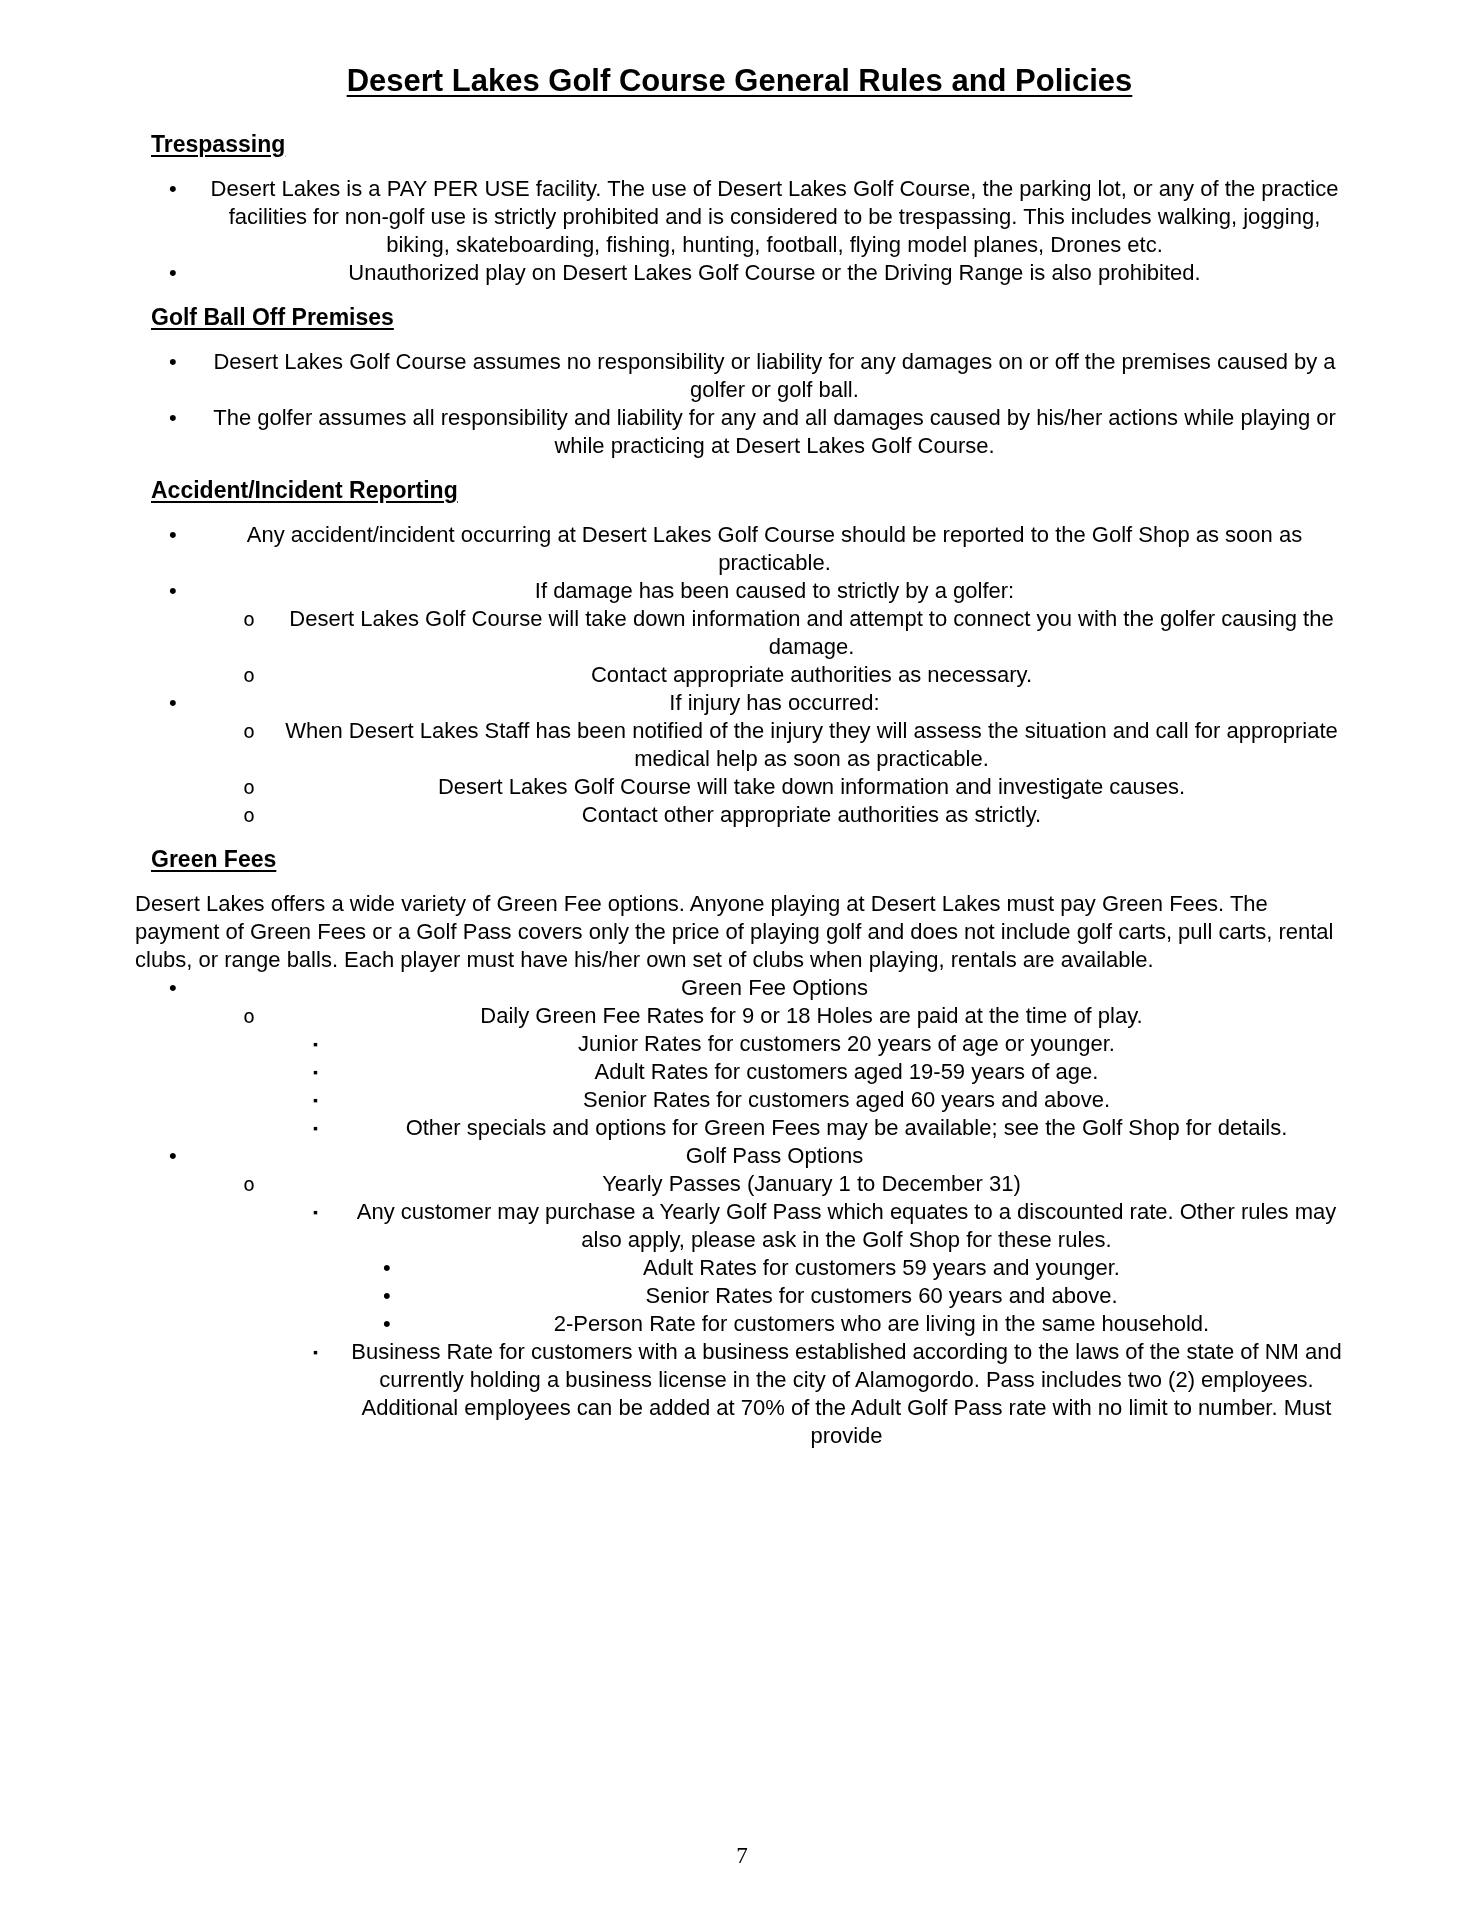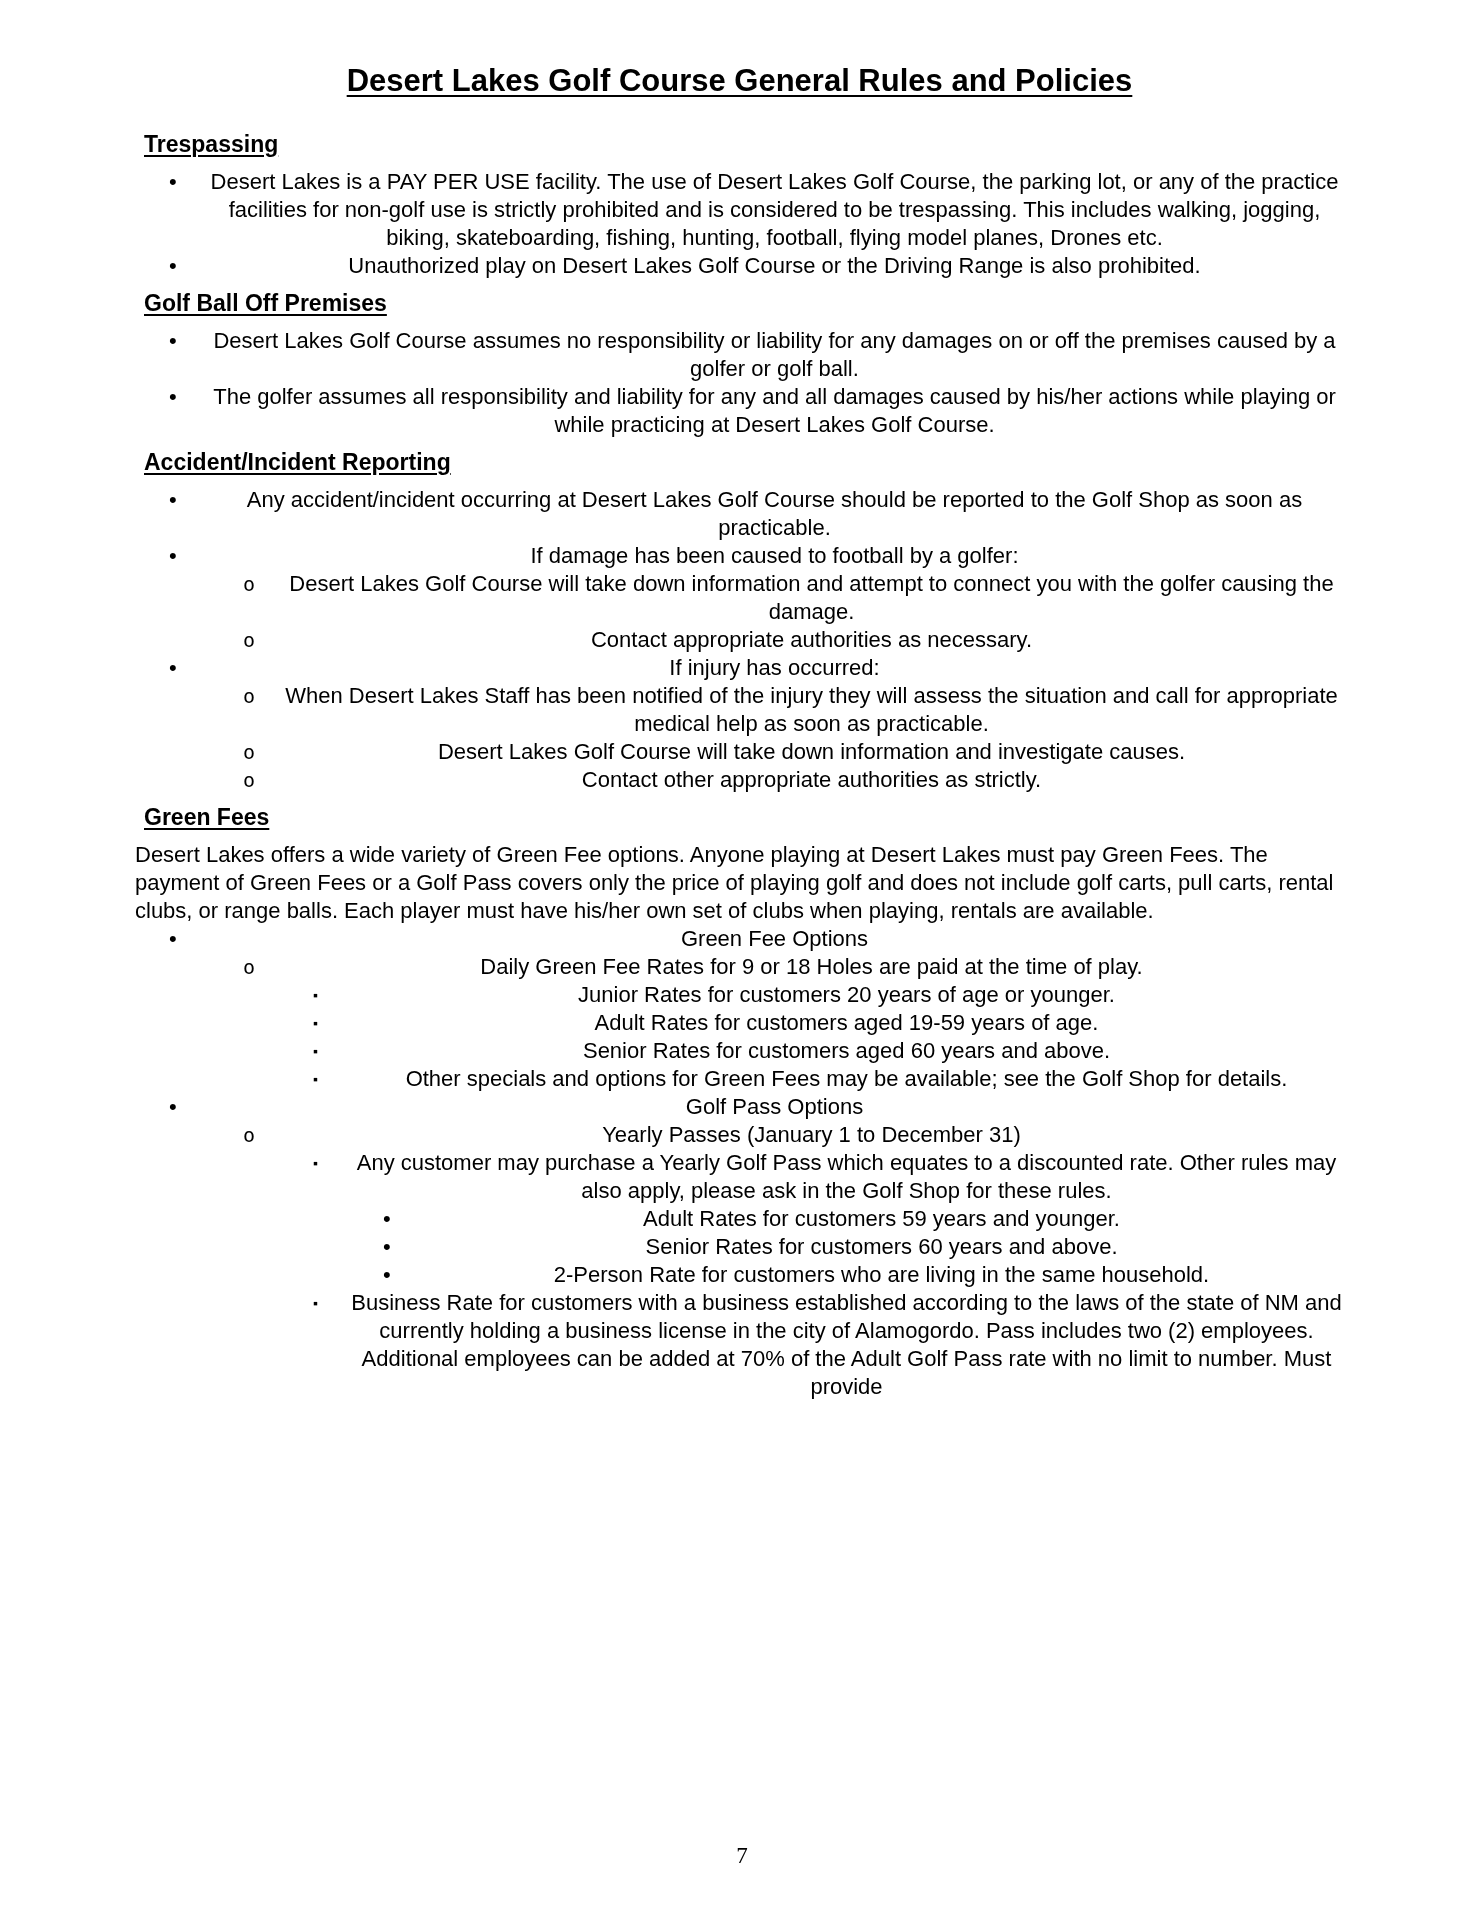--- a/index.html
+++ b/index.html
@@ -19,21 +19,21 @@
     margin: 0 0 28px 0;
     text-align: center;
     font-size: 31px;
     line-height: 42px;
     font-weight: 700;
     text-decoration: underline;
     text-underline-offset: 4px;
     text-decoration-thickness: 2px;
   }
   .section-heading {
-    margin: 9px;
+    margin: 16px;
     font-size: 23px;
     line-height: 29px;
     font-weight: 700;
     text-decoration: underline;
     text-underline-offset: 3px;
   }
   .para { margin: 0; }
   .li { display: flex; align-items: flex-start; }
   .marker {
     flex: 0 0 36px;
@@ -90,21 +90,21 @@
   </div>
 
   <div>
     <h2 class="section-heading">Accident/Incident Reporting</h2>
     <div class="li l1">
       <span class="marker">•</span>
       <span class="li-text">Any accident/incident occurring at Desert Lakes Golf Course should be reported to the Golf Shop as soon as practicable.</span>
     </div>
     <div class="li l1">
       <span class="marker">•</span>
-      <span class="li-text">If damage has been caused to football by a golfer:</span>
+      <span class="li-text">If damage has been caused to strictly by a golfer:</span>
     </div>
     <div class="li l2">
       <span class="marker">o</span>
       <span class="li-text">Desert Lakes Golf Course will take down information and attempt to connect you with the golfer causing the damage.</span>
     </div>
     <div class="li l2">
       <span class="marker">o</span>
       <span class="li-text">Contact appropriate authorities as necessary.</span>
     </div>
     <div class="li l1">

